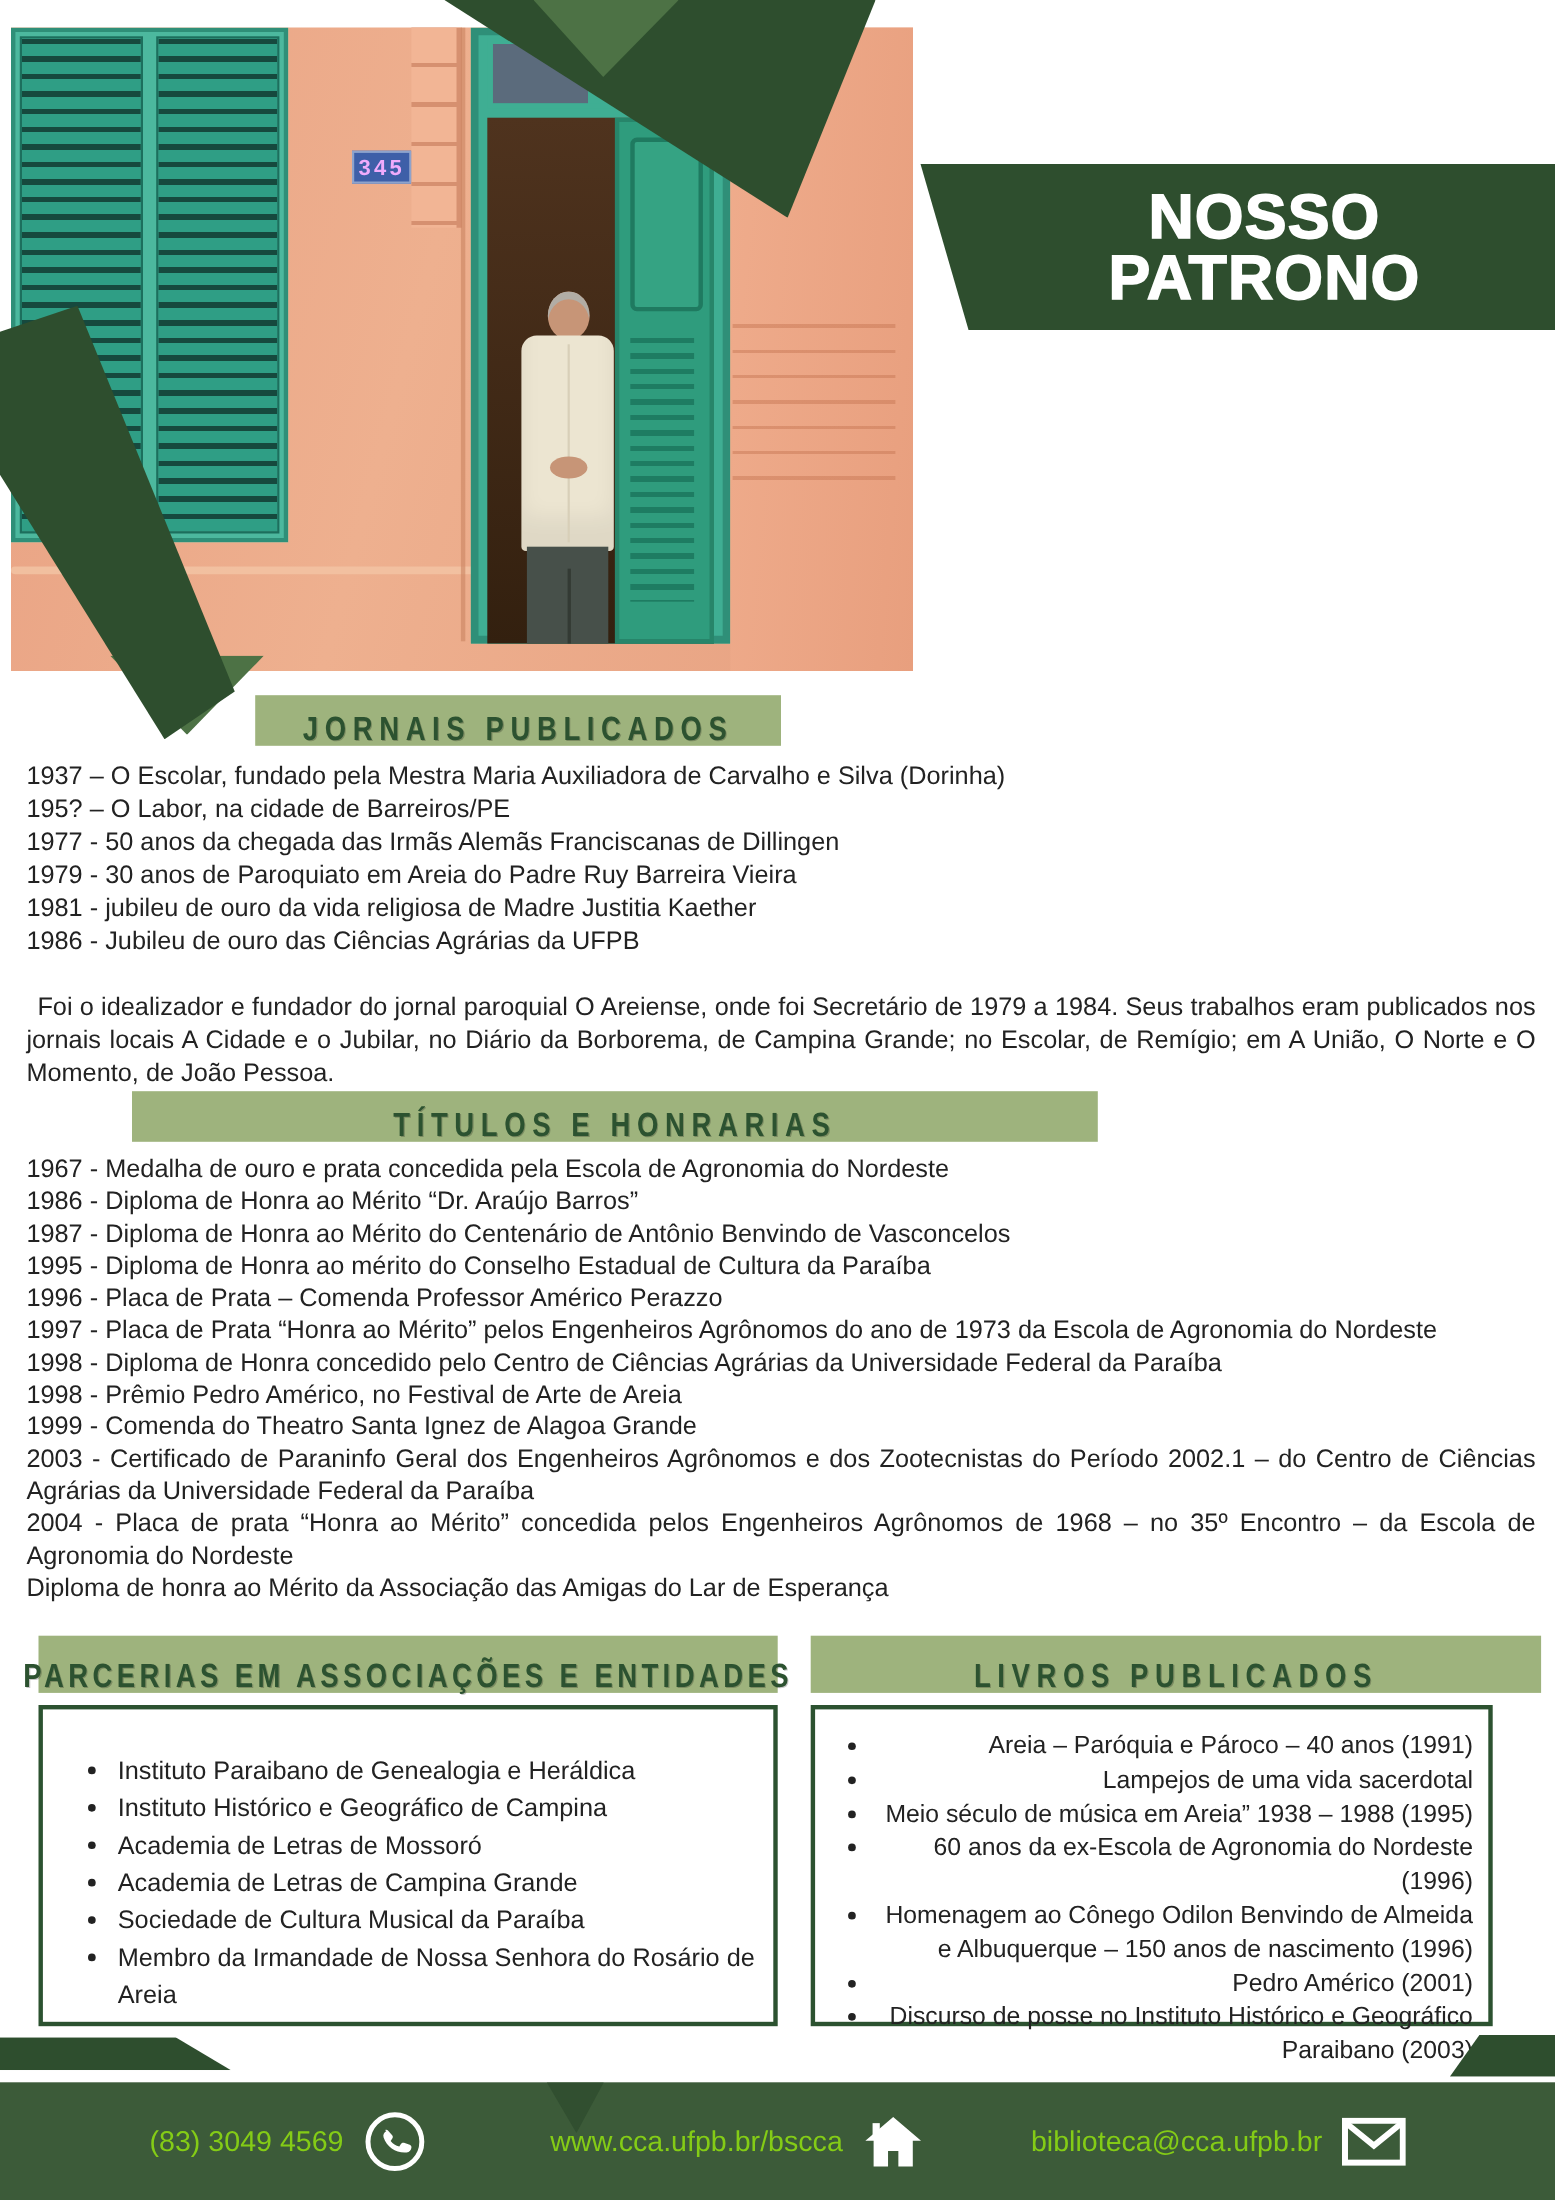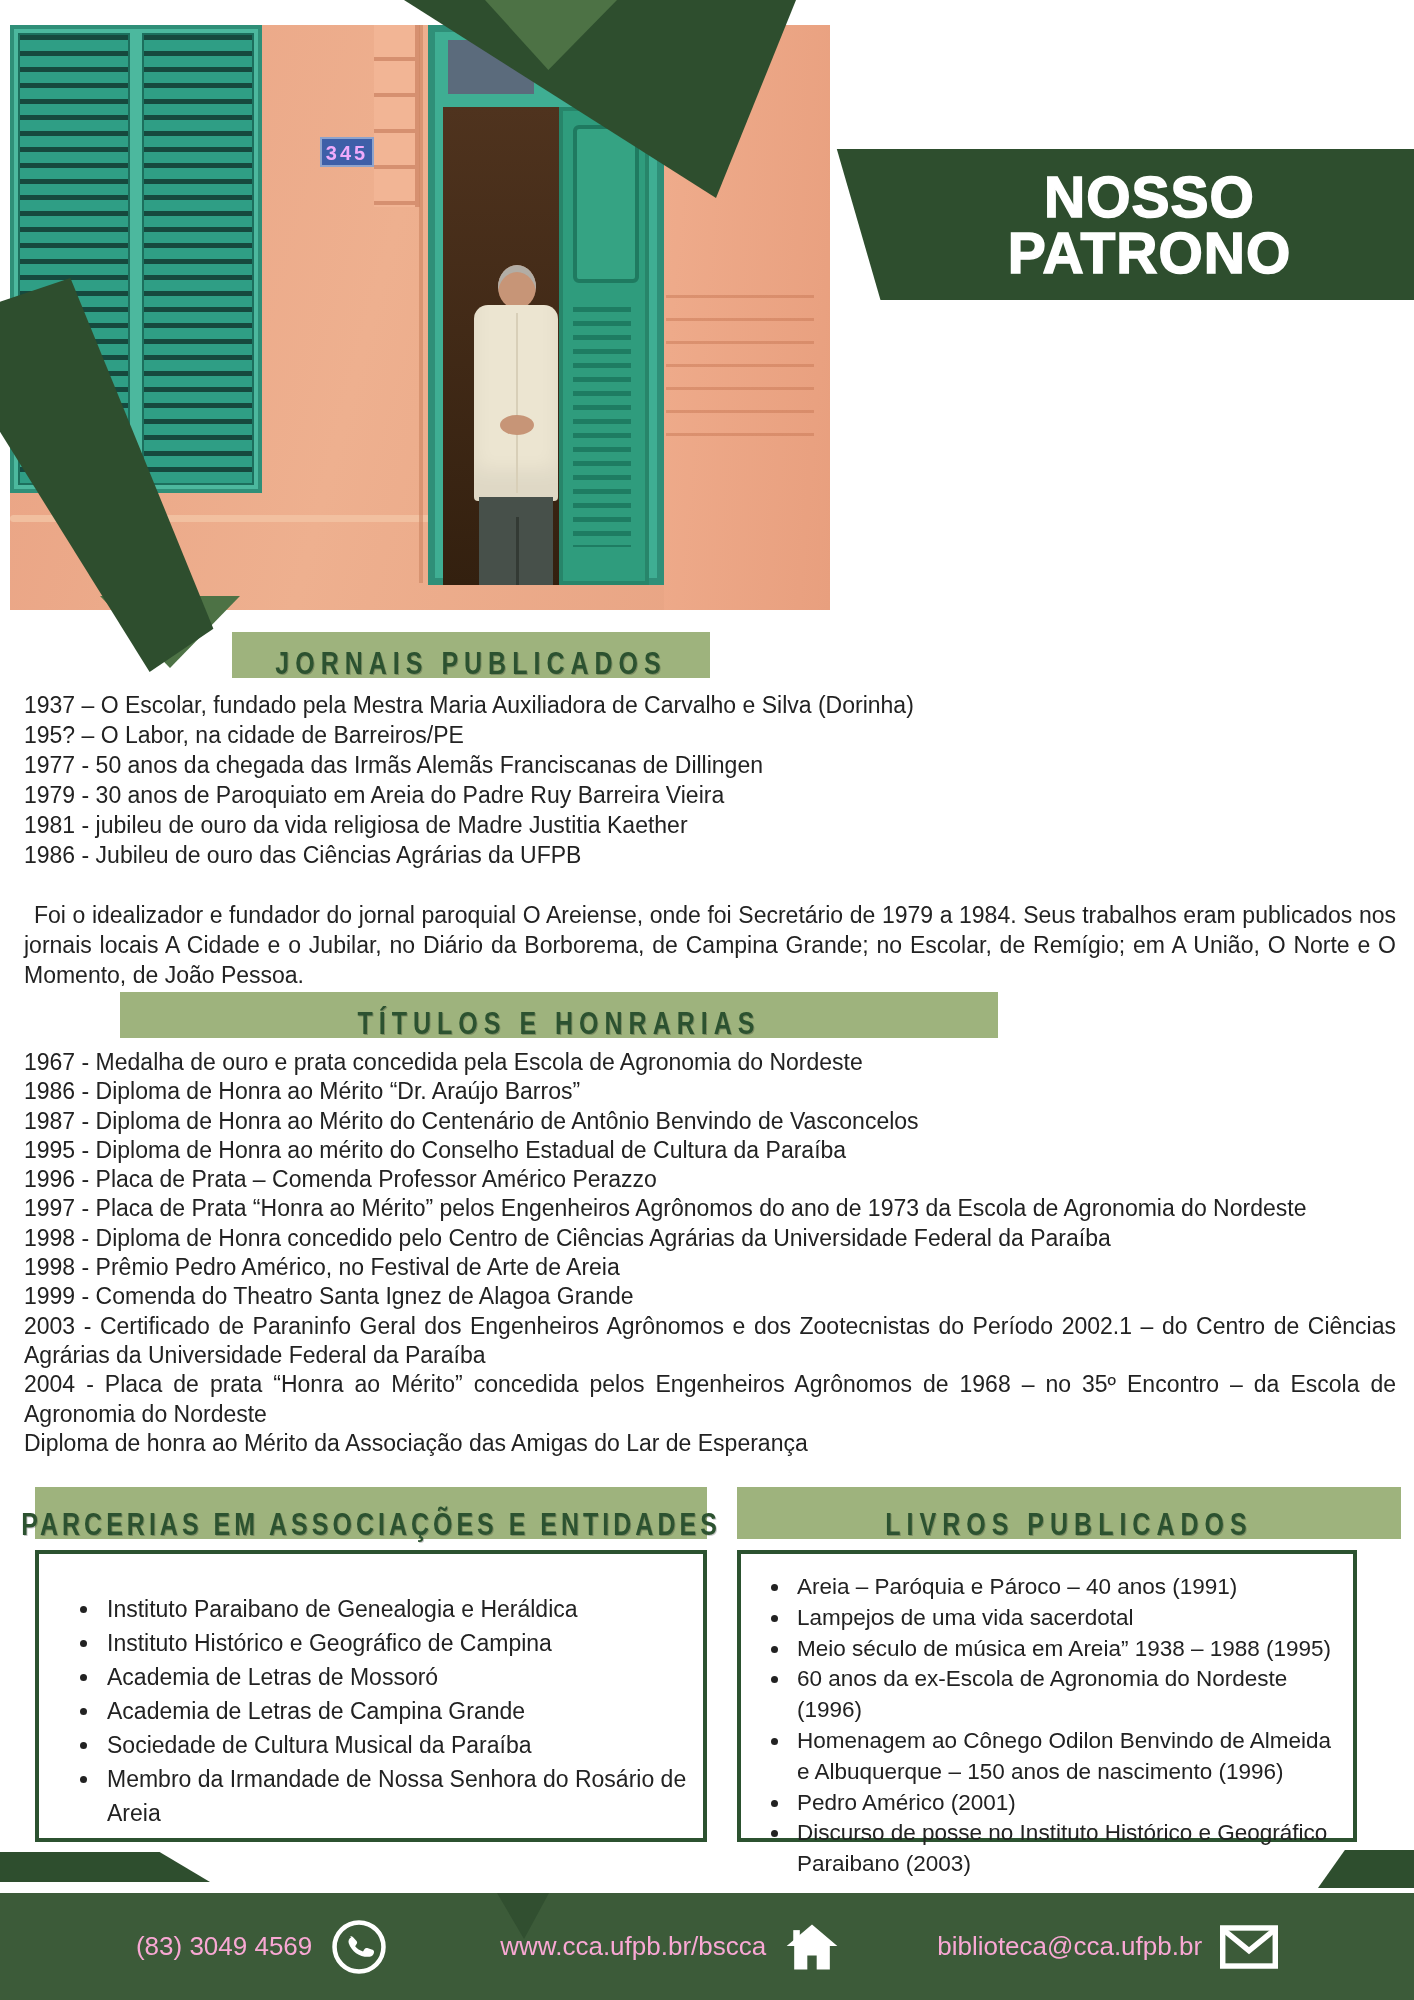--- a/index.html
+++ b/index.html
@@ -83,29 +83,29 @@
   
   .jornais-list{left:24px;top:690px;width:1372px;font-size:23px;line-height:30px;z-index:2;}
   .jornais-para{left:24px;top:900px;width:1372px;font-size:23px;line-height:30px;text-align:justify;
                 text-indent:10px;z-index:2;}
   .titulos-list{left:24px;top:1048px;width:1372px;font-size:23px;line-height:29.3px;z-index:2;}
   .titulos-list > div{text-align:justify;}
 
   
   .box{border:4px solid #2c5230;background:#fff;z-index:2;box-sizing:border-box;}
   .box-parcerias{left:35px;top:1550px;width:672px;height:292px;}
-  .box-livros{left:737px;top:1550px;width:620px;height:292px;}
+  .box-livros{left:737px;top:1550px;width:620px;height:292px;text-align:right;}
   .box ul{margin:0;padding:0 14px 0 62px;}
   .box-parcerias ul{margin-top:38px;font-size:23px;line-height:34px;}
   .box-livros ul{margin-top:18px;font-size:22.5px;line-height:30.8px;padding-left:50px;}
   .box li{padding-left:6px;}
 
   
   .footer{left:0;top:1893px;width:1414px;height:107px;background:#3c5b39;z-index:2;
-          display:flex;align-items:center;justify-content:center;color:#f9a8d4;font-size:26px;}
+          display:flex;align-items:center;justify-content:center;color:#84cc16;font-size:26px;}
   .footer-notch{left:497px;top:1893px;width:52px;height:46px;background:#314f30;
                 clip-path:polygon(0 0,100% 0,52% 100%);z-index:3;}
   .f-icon{display:inline-flex;align-items:center;}
   .m-phone-icon{margin-left:18px;}
   .m-www{margin-left:112px;}
   .m-home-icon{margin-left:16px;}
   .m-email{margin-left:95px;}
   .m-mail-icon{margin-left:18px;}
 </style>
 </head>

